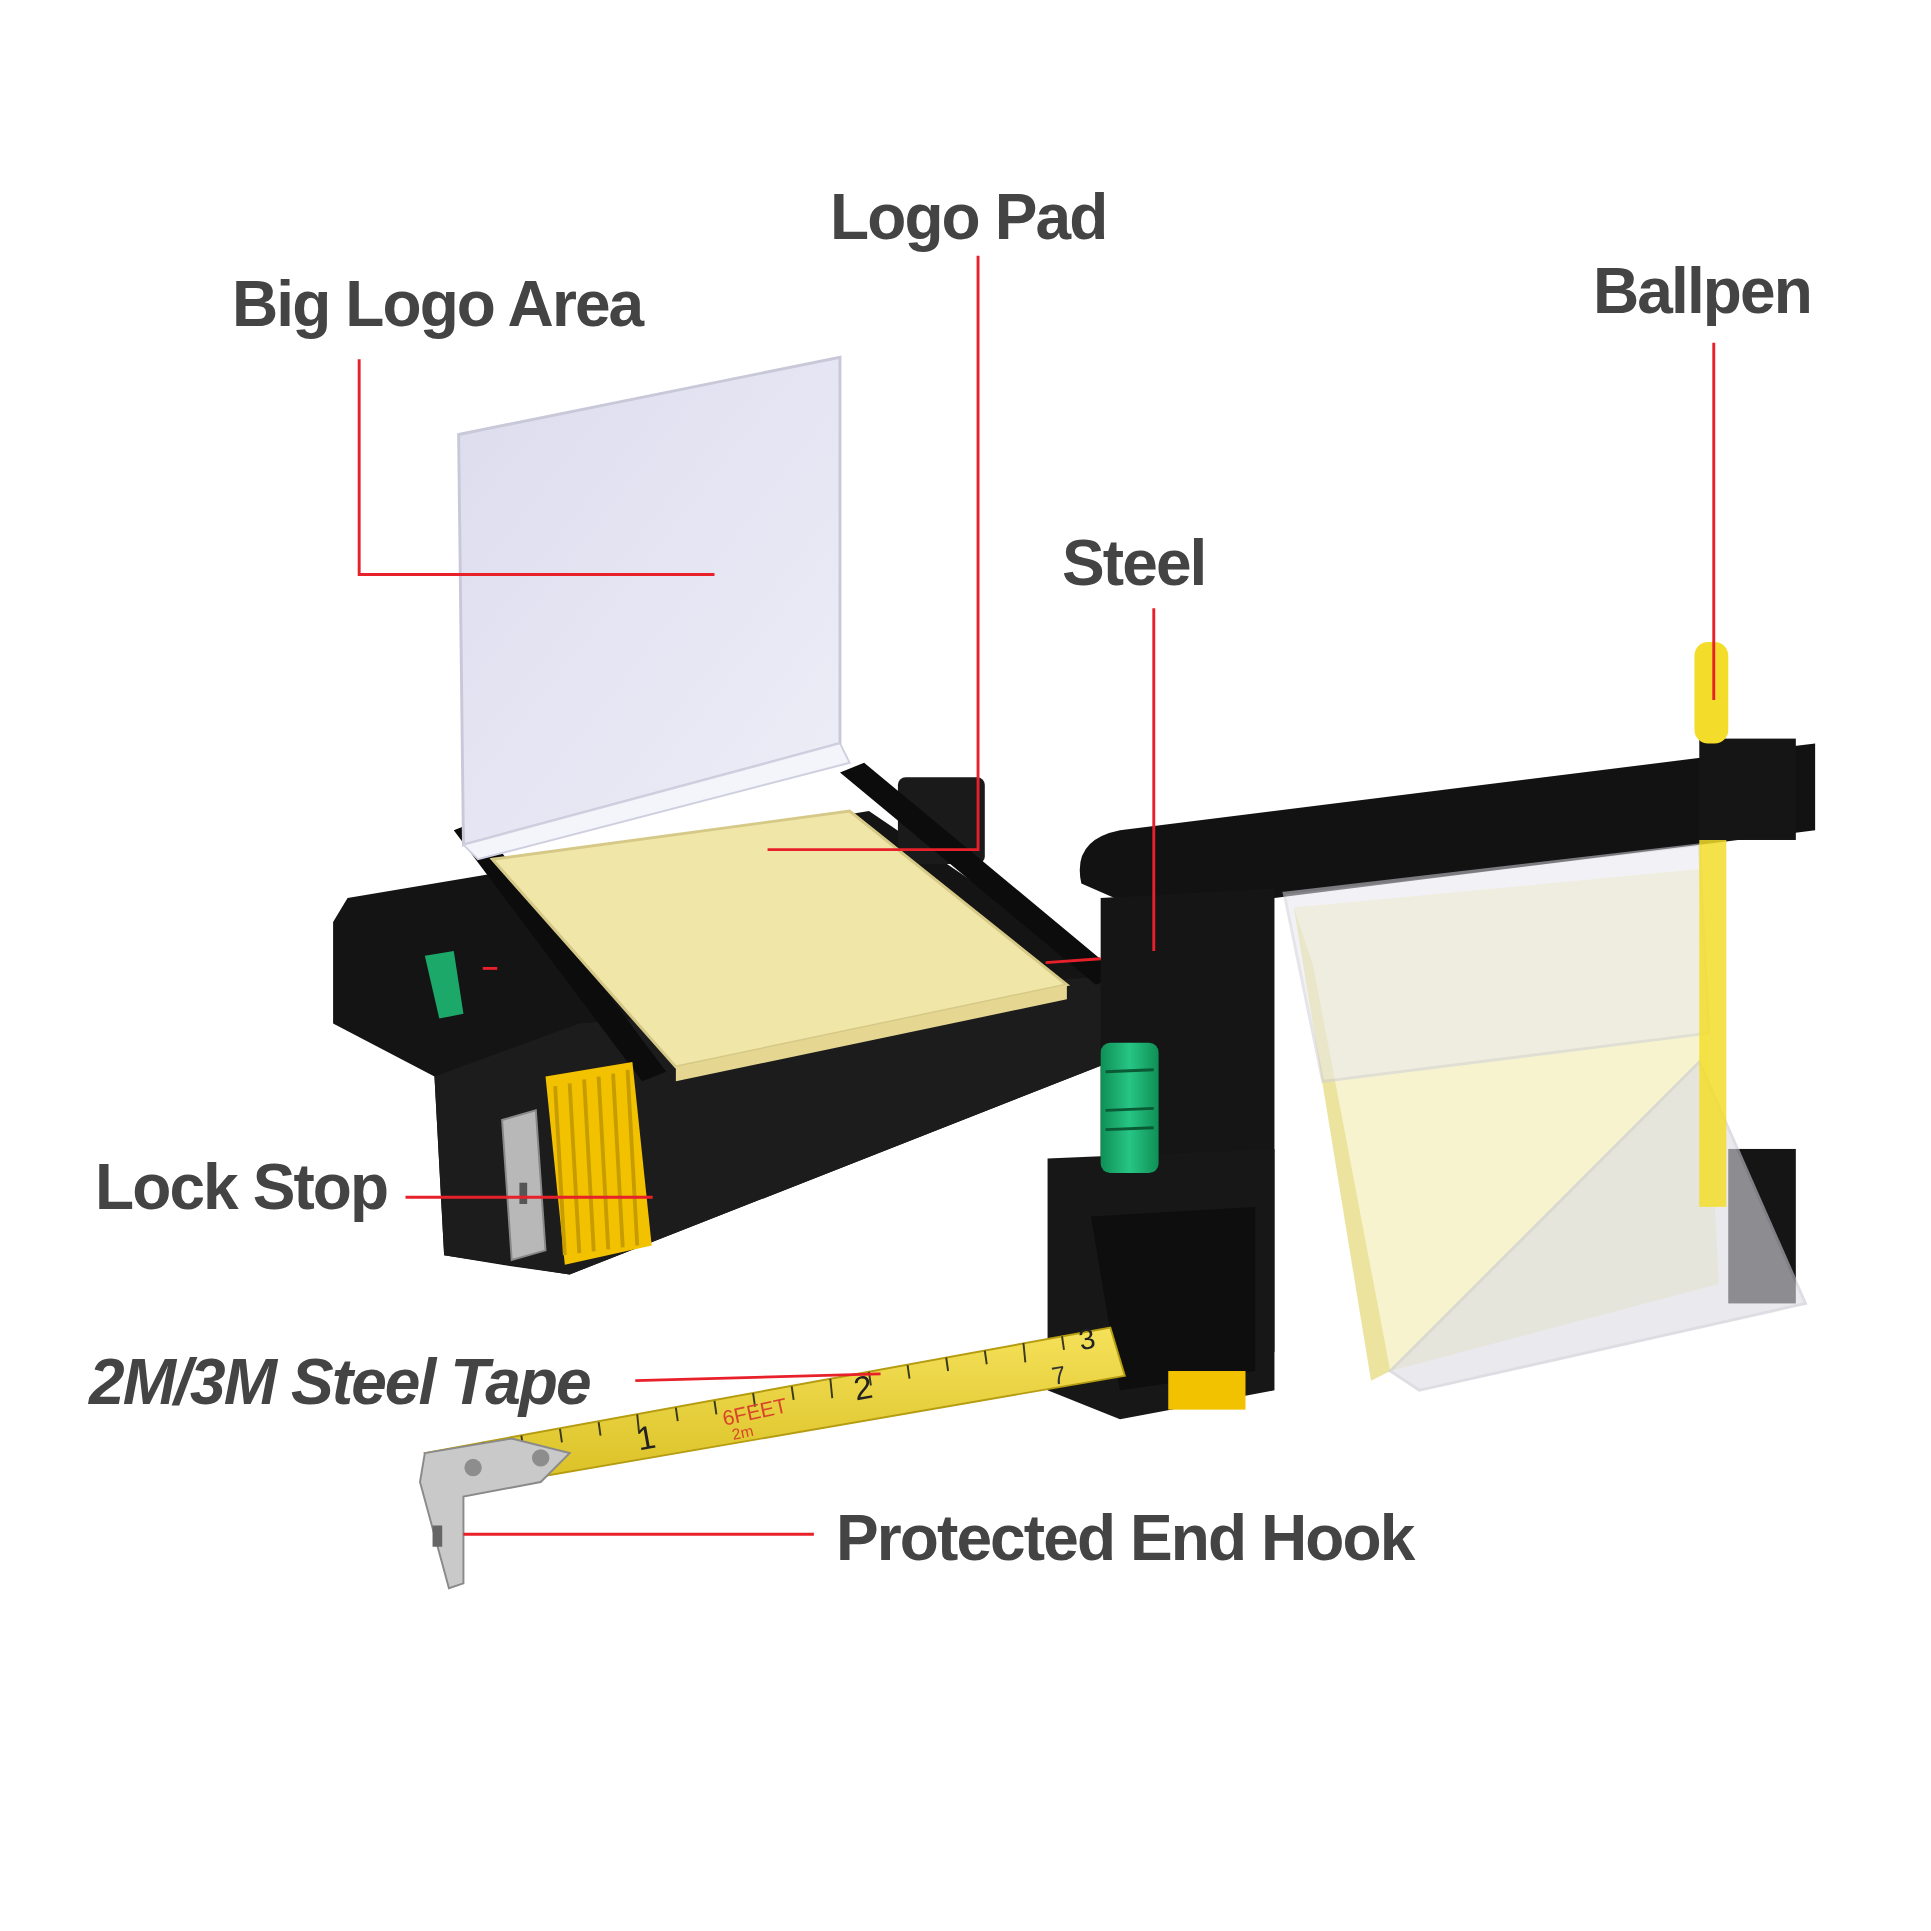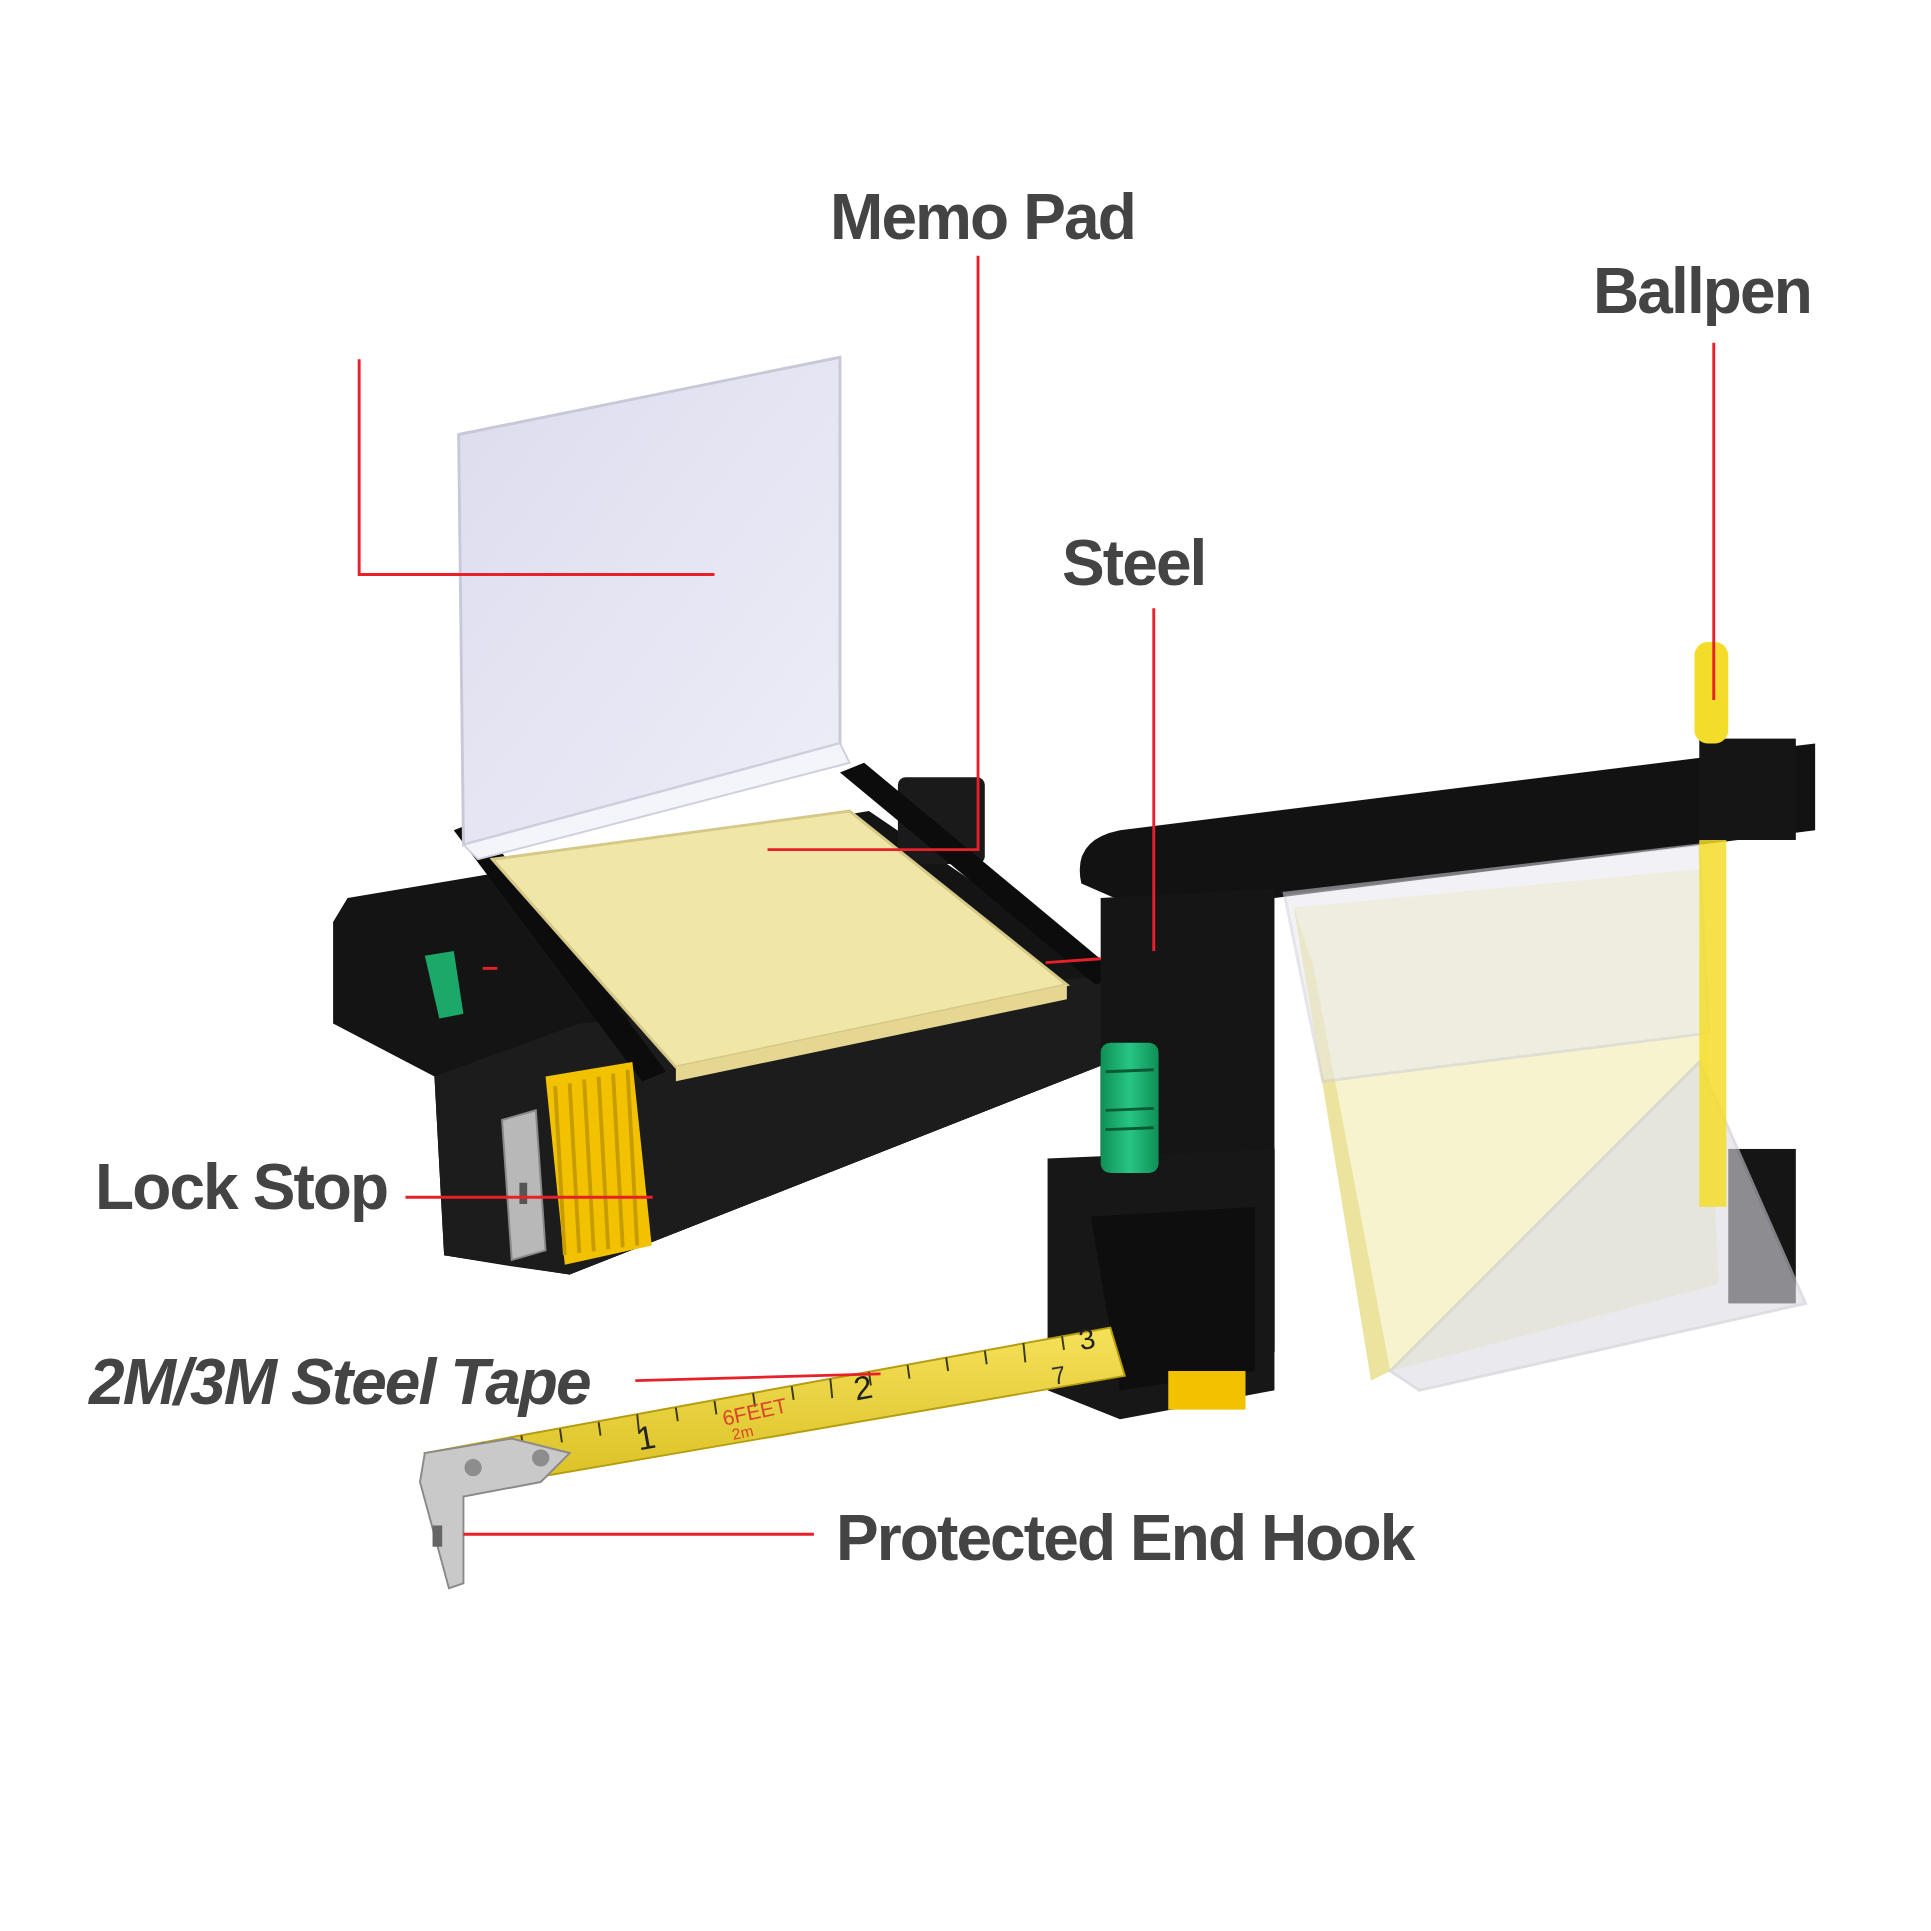--- a/index.html
+++ b/index.html
@@ -150,20 +150,21 @@
     </g>
   </svg>
 
   <div style="position:absolute;left:637px;top:1419px;font-size:33px;color:#222;transform:rotate(-10deg);">1</div>
   <div style="position:absolute;left:854px;top:1369px;font-size:33px;color:#222;transform:rotate(-10deg);">2</div>
   <div style="position:absolute;left:1079px;top:1323px;font-size:29px;color:#222;transform:rotate(-10deg);">3</div>
   <div style="position:absolute;left:1052px;top:1361px;font-size:25px;color:#333;transform:rotate(-10deg);">7</div>
   <div style="position:absolute;left:722px;top:1400px;font-size:21px;color:#d8452a;transform:rotate(-12deg);">6FEET</div>
   <div style="position:absolute;left:732px;top:1424px;font-size:15.4px;color:#d8452a;transform:rotate(-12deg);">2m</div>
 
-  <div class="label" style="left:830px;top:185px;">Memo Pad</div>
+  <div class="label" style="left:232px;top:272px;">Big Logo Area</div>
+  <div class="label" style="left:830px;top:185px;">Logo Pad</div>
   <div class="label" style="left:1593px;top:259px;">Ballpen</div>
   <div class="label" style="left:1062px;top:531px;">Steel</div>
   <div class="label" style="left:95px;top:1155px;">Lock Stop</div>
   <div class="label" style="left:89px;top:1350px;font-style:italic;">2M/3M Steel Tape</div>
   <div class="label" style="left:836px;top:1506px;text-align:center;">Protected End Hook</div>
 </div>
 
 
 </body></html>

